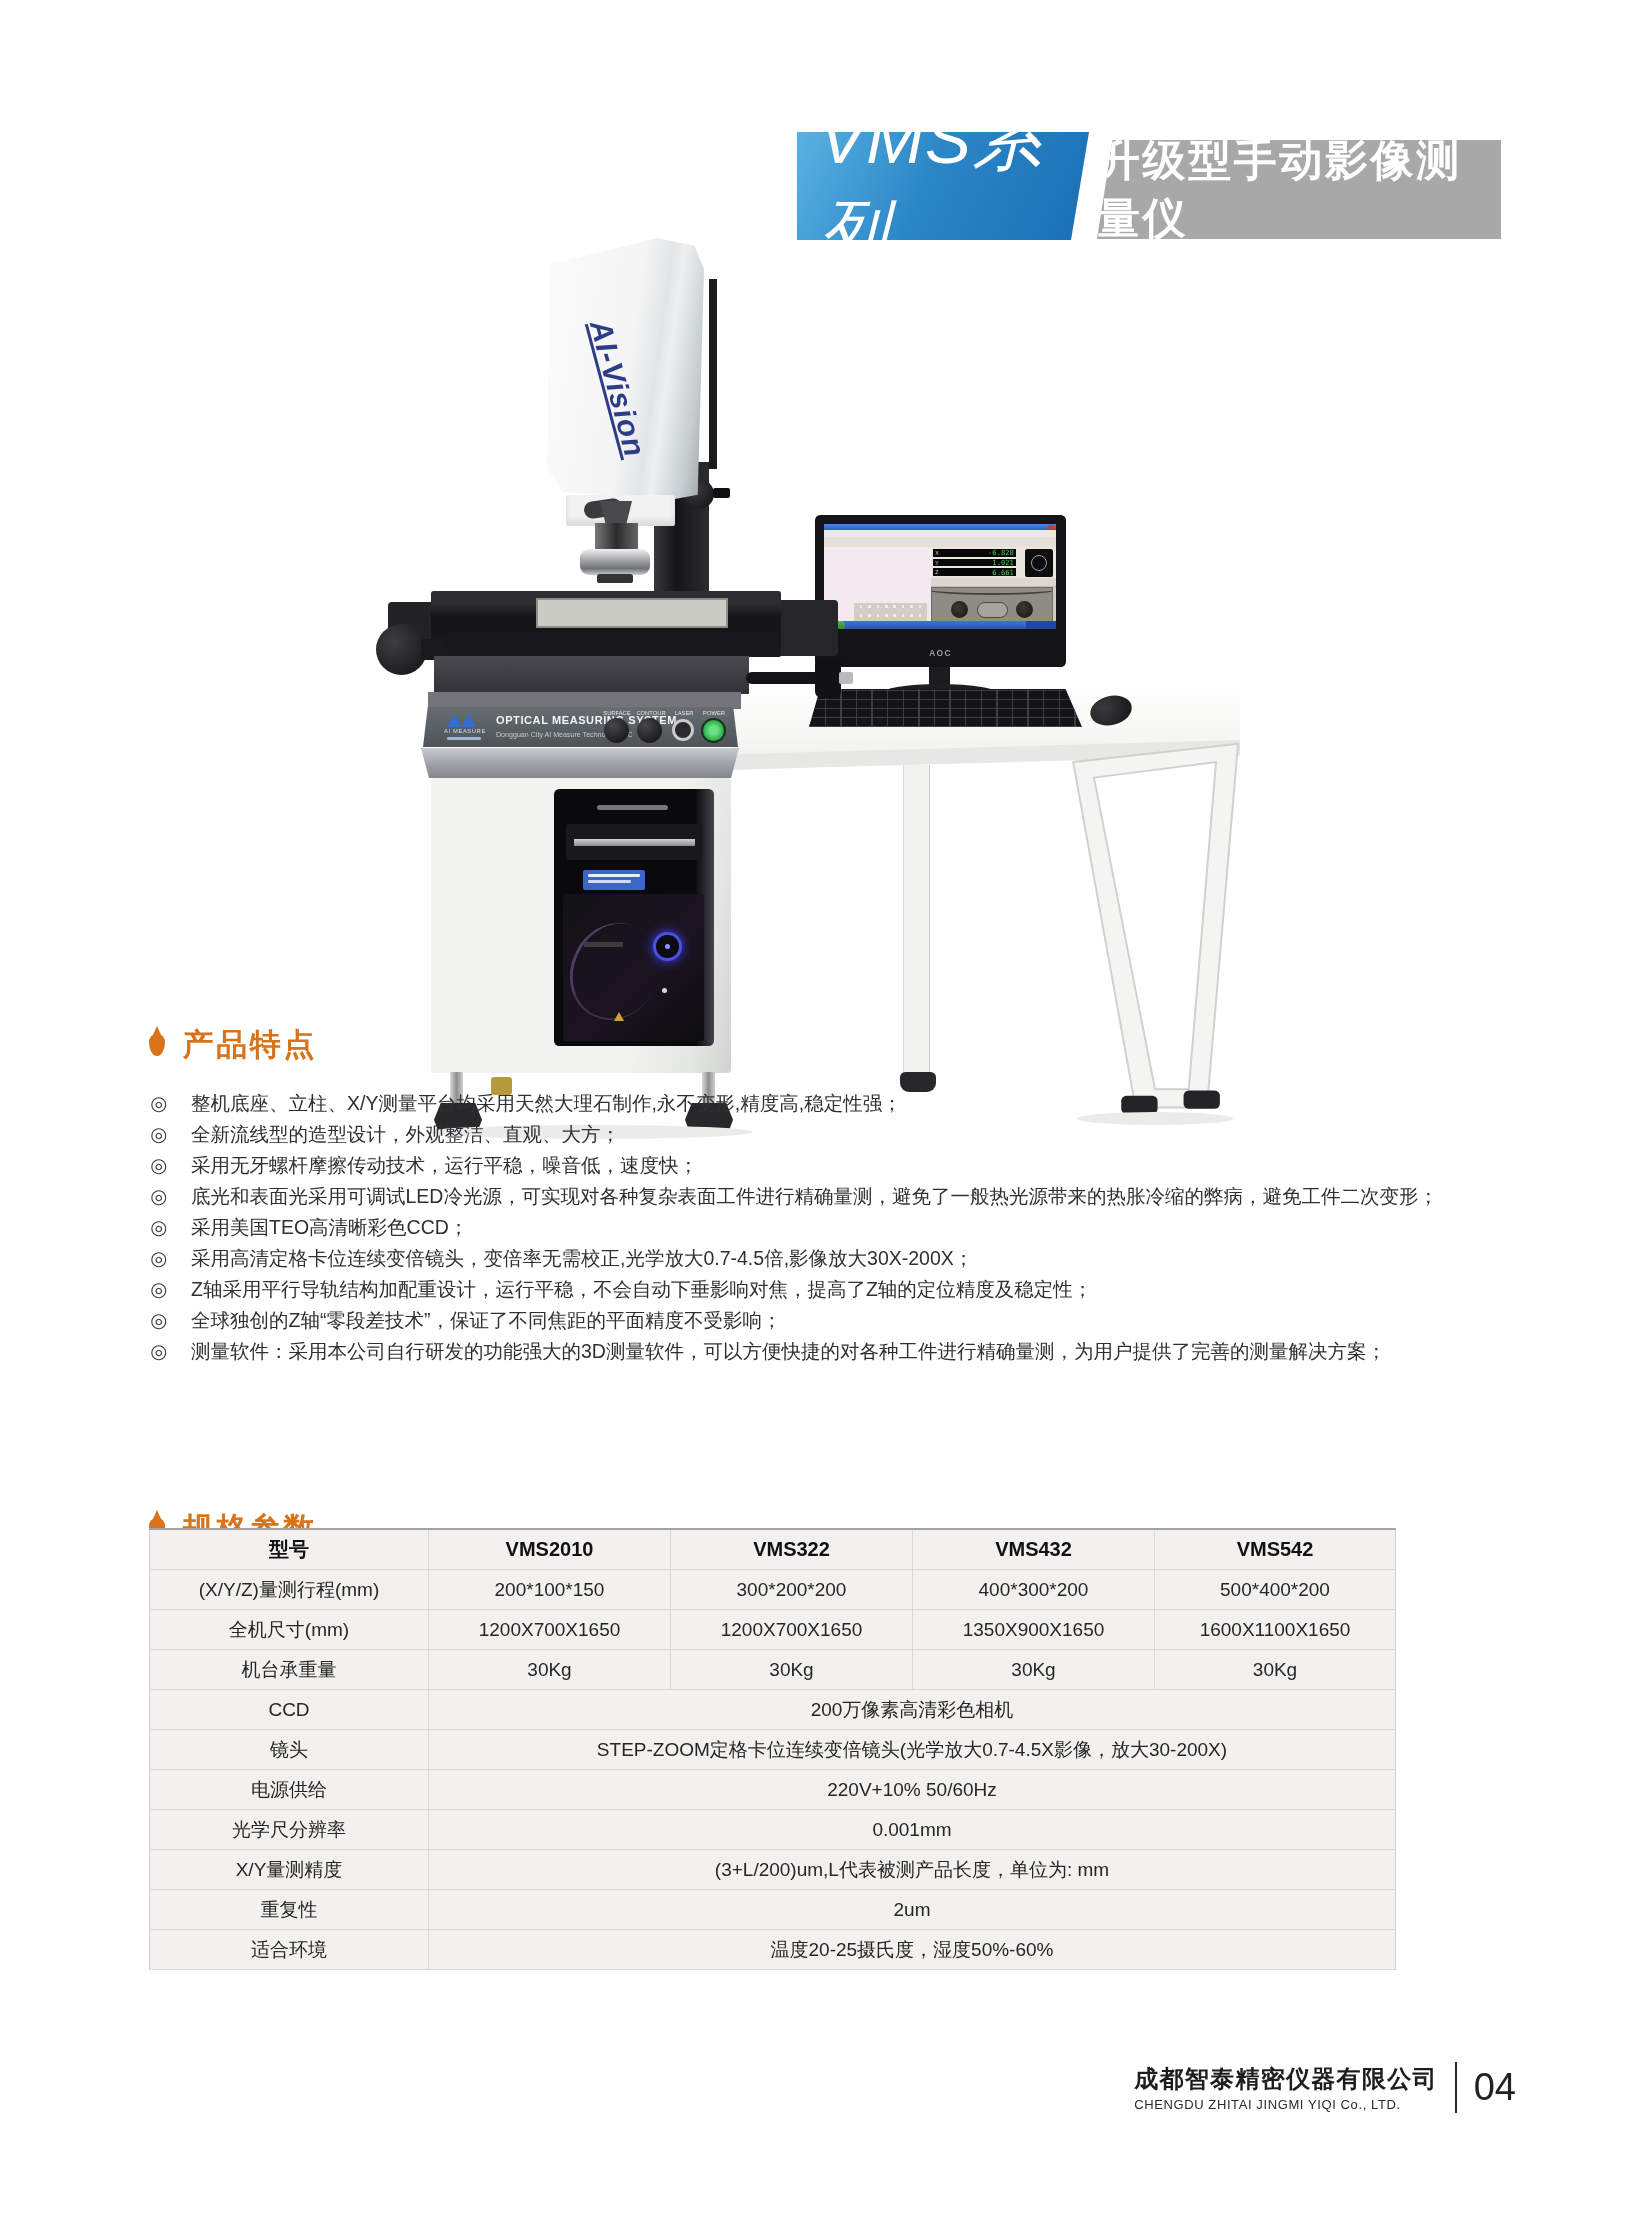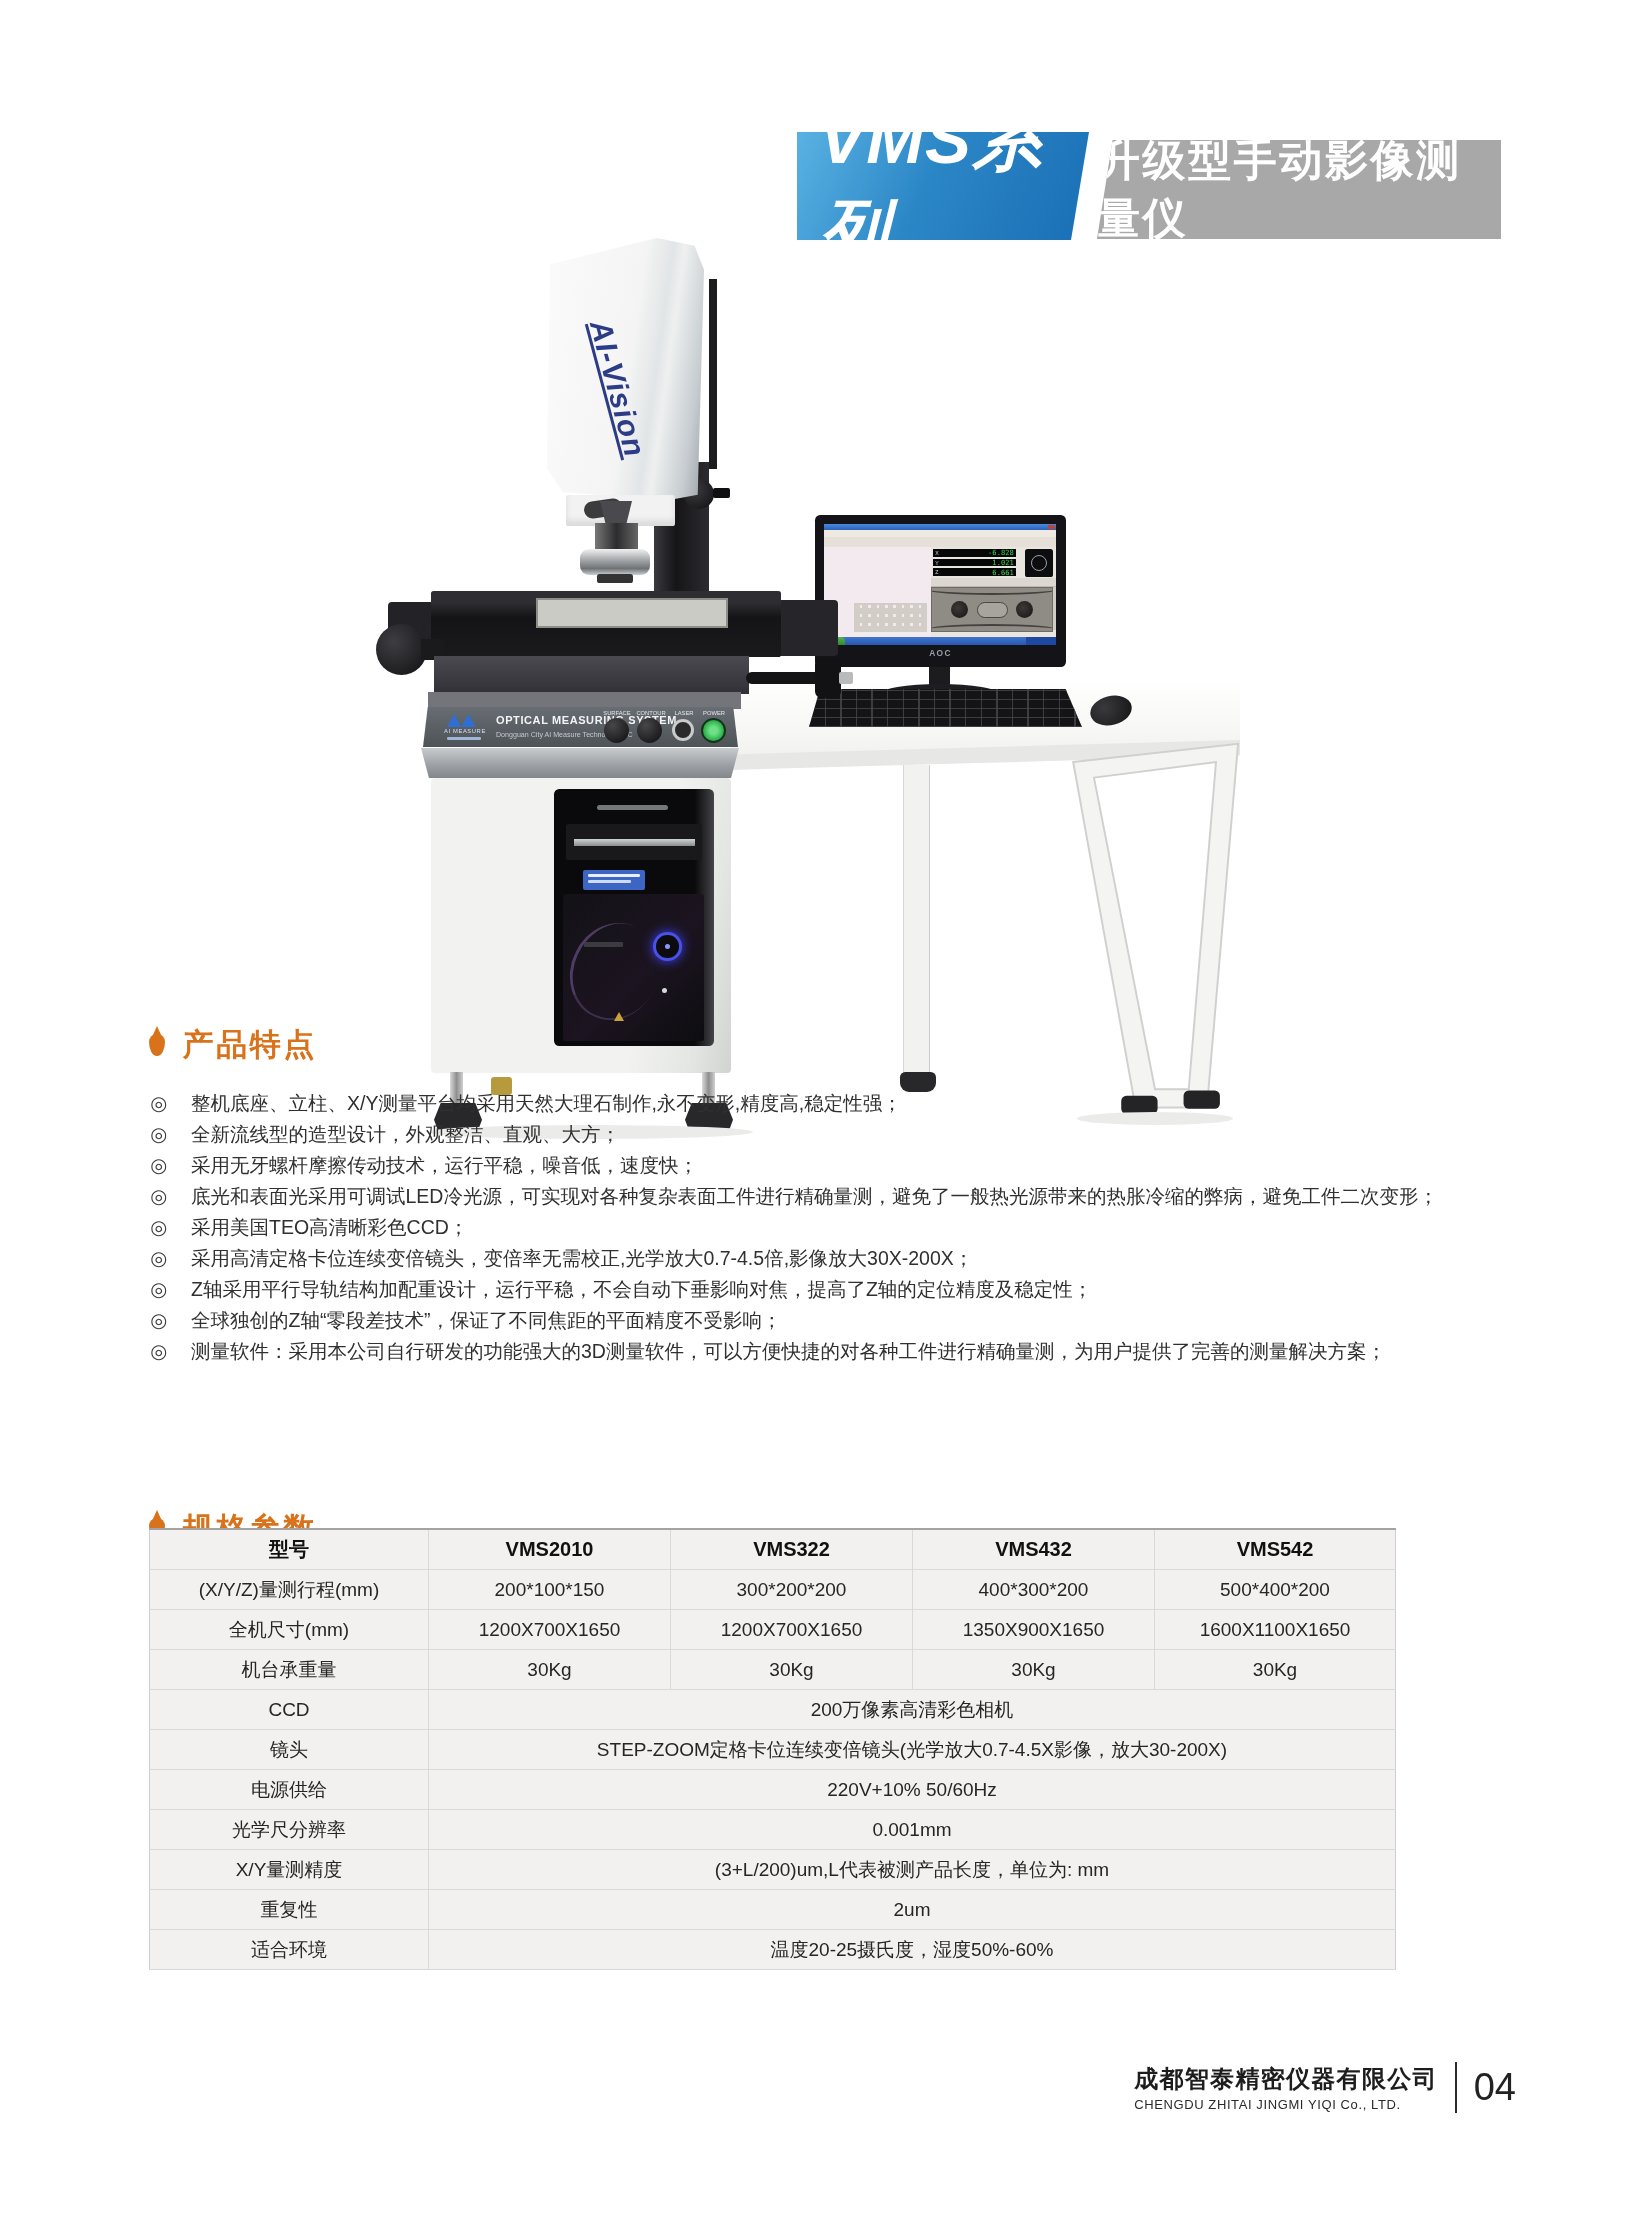--- a/index.html
+++ b/index.html
@@ -5,21 +5,21 @@
   html,body{margin:0;padding:0;background:#ffffff;}
   .page{position:relative;width:1646px;height:2227px;background:#ffffff;overflow:hidden;
         font-family:"Liberation Sans","DejaVu Sans",sans-serif;color:#2e2e2e;}
   .abs{position:absolute;}
 
   
   .badge-blue{left:797px;top:132px;width:292px;height:108px;
     background:linear-gradient(115deg,#5ab2e2 0%,#2b86c6 45%,#1a6fb5 100%);
     clip-path:polygon(0 0,100% 0,calc(100% - 18px) 100%,0 100%);
     display:flex;align-items:center;padding-left:22px;box-sizing:border-box;}
-  .badge-blue span{font-size:69px;font-weight:bold;font-style:italic;color:#ffffff;letter-spacing:1.3px;}
+  .badge-blue span{font-size:69px;font-weight:normal;font-style:italic;color:#ffffff;letter-spacing:1.3px;}
   .badge-gray{left:1097px;top:140px;width:404px;height:99px;background:#a8a8a8;
     clip-path:polygon(15.6px 0,100% 0,100% 100%,0 100%);
     display:flex;align-items:center;justify-content:center;}
   .badge-gray span{font-size:43px;font-weight:bold;color:#ffffff;letter-spacing:2.6px;}
 
   
   .sec-title{display:flex;align-items:center;gap:18px;font-size:31px;font-weight:bold;color:#d8731b;letter-spacing:2.6px;}
   .drop{display:inline-block;width:15.6px;height:22px;background:#d8731b;position:relative;
         border-radius:50% 50% 50% 50% / 36% 36% 64% 64%;}
   .drop::before{content:"";position:absolute;left:50%;top:-8.4px;transform:translateX(-50%);
@@ -59,21 +59,21 @@
     clip-path:polygon(0 13%,100% 0,100% 74%,0 87%);}
   .desk-edge{left:731px;top:740px;width:509px;height:30px;background:#e7e8e5;
     clip-path:polygon(0 48%,100% 0,100% 52%,0 100%);}
   .leg-near{left:903px;top:765px;width:27px;height:310px;background:#f2f3f1;
     border-left:1.9px solid #d8d8d6;border-right:1.9px solid #cccccb;box-sizing:border-box;}
   .pad{background:#28282b;border-radius:5.2px 5.2px 9px 9px;}
   .shadow{background:#ebebe9;border-radius:50%;filter:blur(0.6px);}
 
   
   .mon-bezel{left:815px;top:515px;width:251px;height:152px;background:#141418;border-radius:5.2px;}
-  .mon-screen{left:824px;top:524px;width:232px;height:121px;background:#f2e9ee;overflow:hidden;}
+  .mon-screen{left:824px;top:524px;width:232px;height:105px;background:#f2e9ee;overflow:hidden;}
   .mon-brand{left:815px;top:648px;width:251px;text-align:center;font-size:8.4px;font-weight:bold;color:#9aa0a6;letter-spacing:1.3px;}
   .mon-neck{left:929px;top:667px;width:21px;height:23.4px;background:#1c1c1f;}
   .mon-base{left:880px;top:684px;width:119px;height:21px;background:#1e1e22;border-radius:50%;}
   .scr-title{left:0;top:0;width:100%;height:5.8px;background:linear-gradient(#4a8ae0,#2b62b8);}
   .scr-close{right:1.3px;top:0.6px;width:6.5px;height:4.5px;background:#c2452f;}
   .scr-menu{left:0;top:5.8px;width:100%;height:7.1px;background:#eee9e1;}
   .scr-tools{left:0;top:13px;width:100%;height:9.7px;background:#e5e1d9;border-bottom:0.6px solid #c7c3bb;}
   .scr-left{left:0;top:23px;width:46%;height:90px;background:#f3eaef;border-right:0.6px solid #b8b3ad;}
   .scr-grid{right:3.9px;bottom:5.2px;width:73px;height:28.6px;
     background-image:repeating-linear-gradient(90deg,#d2cec7 0 5.8px,transparent 5.8px 8.4px),

